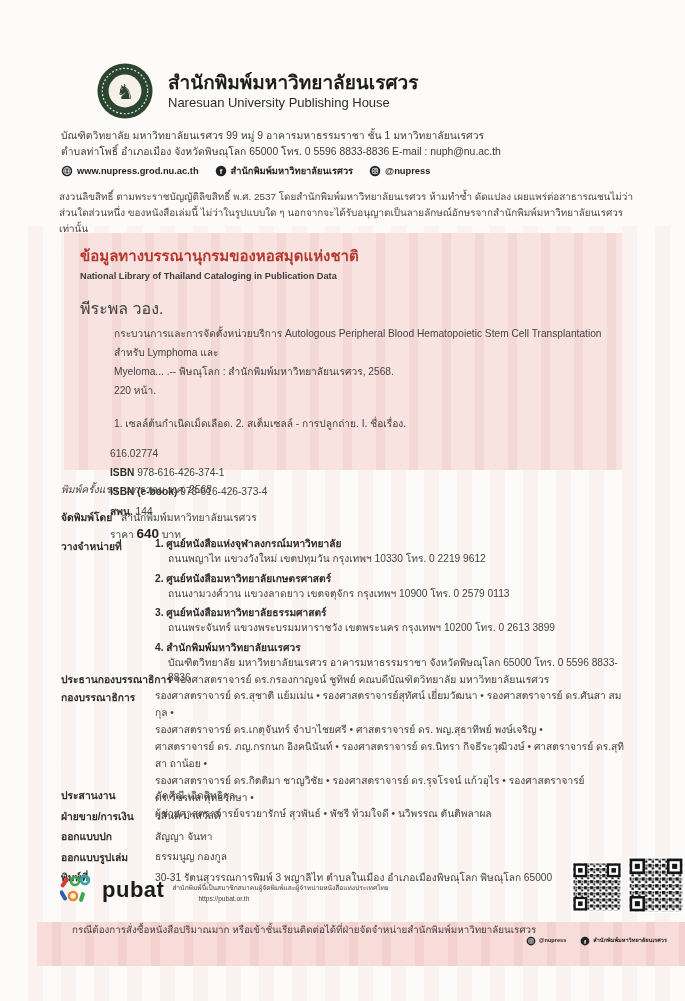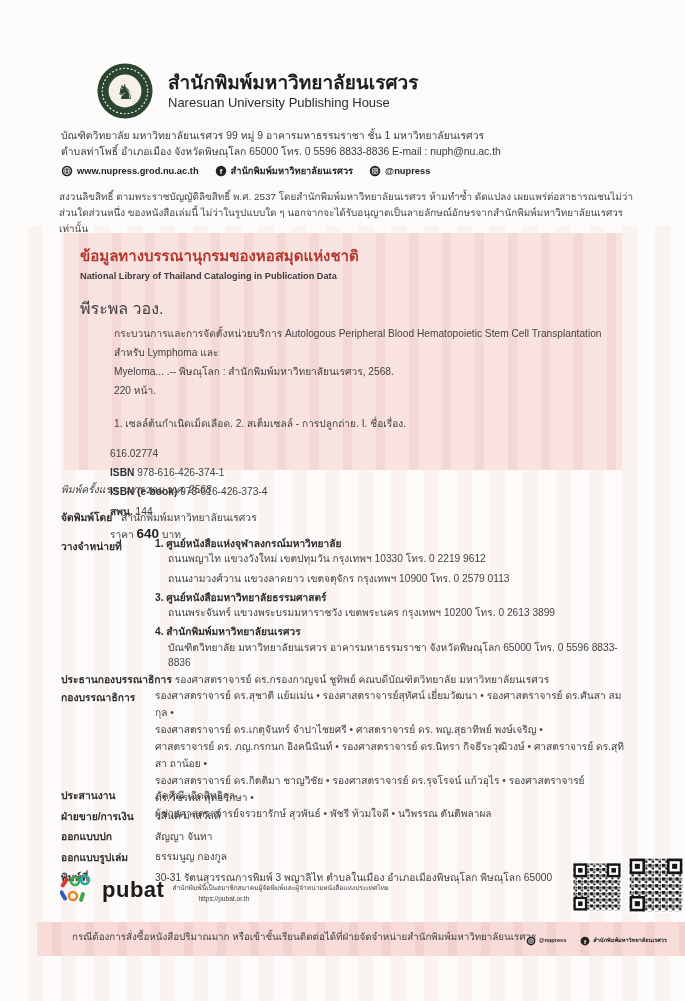--- a/index.html
+++ b/index.html
@@ -53,23 +53,23 @@
   .pubat{position:absolute;left:60px;top:874px;display:flex;align-items:flex-start;gap:8px;}
   .pubat-logo{display:flex;align-items:center;gap:8px;text-align:center;}
   .pubat-word{font-size:22px;font-weight:bold;color:#1b1b1b;letter-spacing:.5px;}
   .pubat-text{font-size:6.6px;color:#3c3c3c;margin-top:8px;line-height:1.7;}
   .pubat-url{margin-left:26px;}
   .qr{position:absolute;background:#fff;}
   .qr1{left:572px;top:862px;width:50px;height:50px;}
   .qr2{left:628px;top:857px;width:56px;height:56px;}
   
   .footer{
-    position:absolute;left:37px;top:922px;width:648px;height:34px;box-sizing:border-box;
+    position:absolute;left:37px;top:922px;width:648px;height:44px;box-sizing:border-box;
     background:repeating-linear-gradient(90deg,#f8dcd9 0 15px,#f3d1ce 15px 24px,#f8dcd9 24px 33px);
-    padding:7px 0 0 35px;font-size:9.8px;color:#3e3e3e;line-height:1.65;
+    padding:0 0 0 35px;font-size:9.8px;color:#3e3e3e;line-height:1.65;
   }
   .footer-icons{position:absolute;right:18px;top:14px;display:flex;gap:14px;align-items:center;}
   .f-item{display:flex;align-items:center;gap:3px;font-size:5.6px;font-weight:bold;color:#1d1d1d;}
   .f-item .sicon{width:10px;height:10px;}
 </style>
 </head>
 <body>
 
 <svg width="0" height="0" style="position:absolute" aria-hidden="true">
   <defs>
@@ -206,20 +206,21 @@
 
   <div class="row-line" style="top:538px;">
     <span class="lbl">วางจำหน่ายที่</span>
   </div>
   <div class="col-list" style="top:536px;width:478px;">
     <div class="dist-item">
       <div class="dist-name"><span>1.</span> <span>ศูนย์หนังสือแห่งจุฬาลงกรณ์มหาวิทยาลัย</span></div>
       <div class="dist-addr">ถนนพญาไท แขวงวังใหม่ เขตปทุมวัน กรุงเทพฯ 10330  โทร. 0 2219 9612</div>
     </div>
     <div class="dist-item">
+      <div class="dist-name"><span>2.</span> <span>ศูนย์หนังสือมหาวิทยาลัยเกษตรศาสตร์</span></div>
       <div class="dist-addr">ถนนงามวงศ์วาน แขวงลาดยาว เขตจตุจักร กรุงเทพฯ 10900 โทร. 0 2579 0113</div>
     </div>
     <div class="dist-item">
       <div class="dist-name"><span>3.</span> <span>ศูนย์หนังสือมหาวิทยาลัยธรรมศาสตร์</span></div>
       <div class="dist-addr">ถนนพระจันทร์ แขวงพระบรมมหาราชวัง เขตพระนคร กรุงเทพฯ 10200 โทร. 0 2613 3899</div>
     </div>
     <div class="dist-item">
       <div class="dist-name"><span>4.</span> <span>สำนักพิมพ์มหาวิทยาลัยนเรศวร</span></div>
       <div class="dist-addr">บัณฑิตวิทยาลัย มหาวิทยาลัยนเรศวร อาคารมหาธรรมราชา จังหวัดพิษณุโลก 65000 โทร. 0 5596 8833-8836</div>
     </div>

